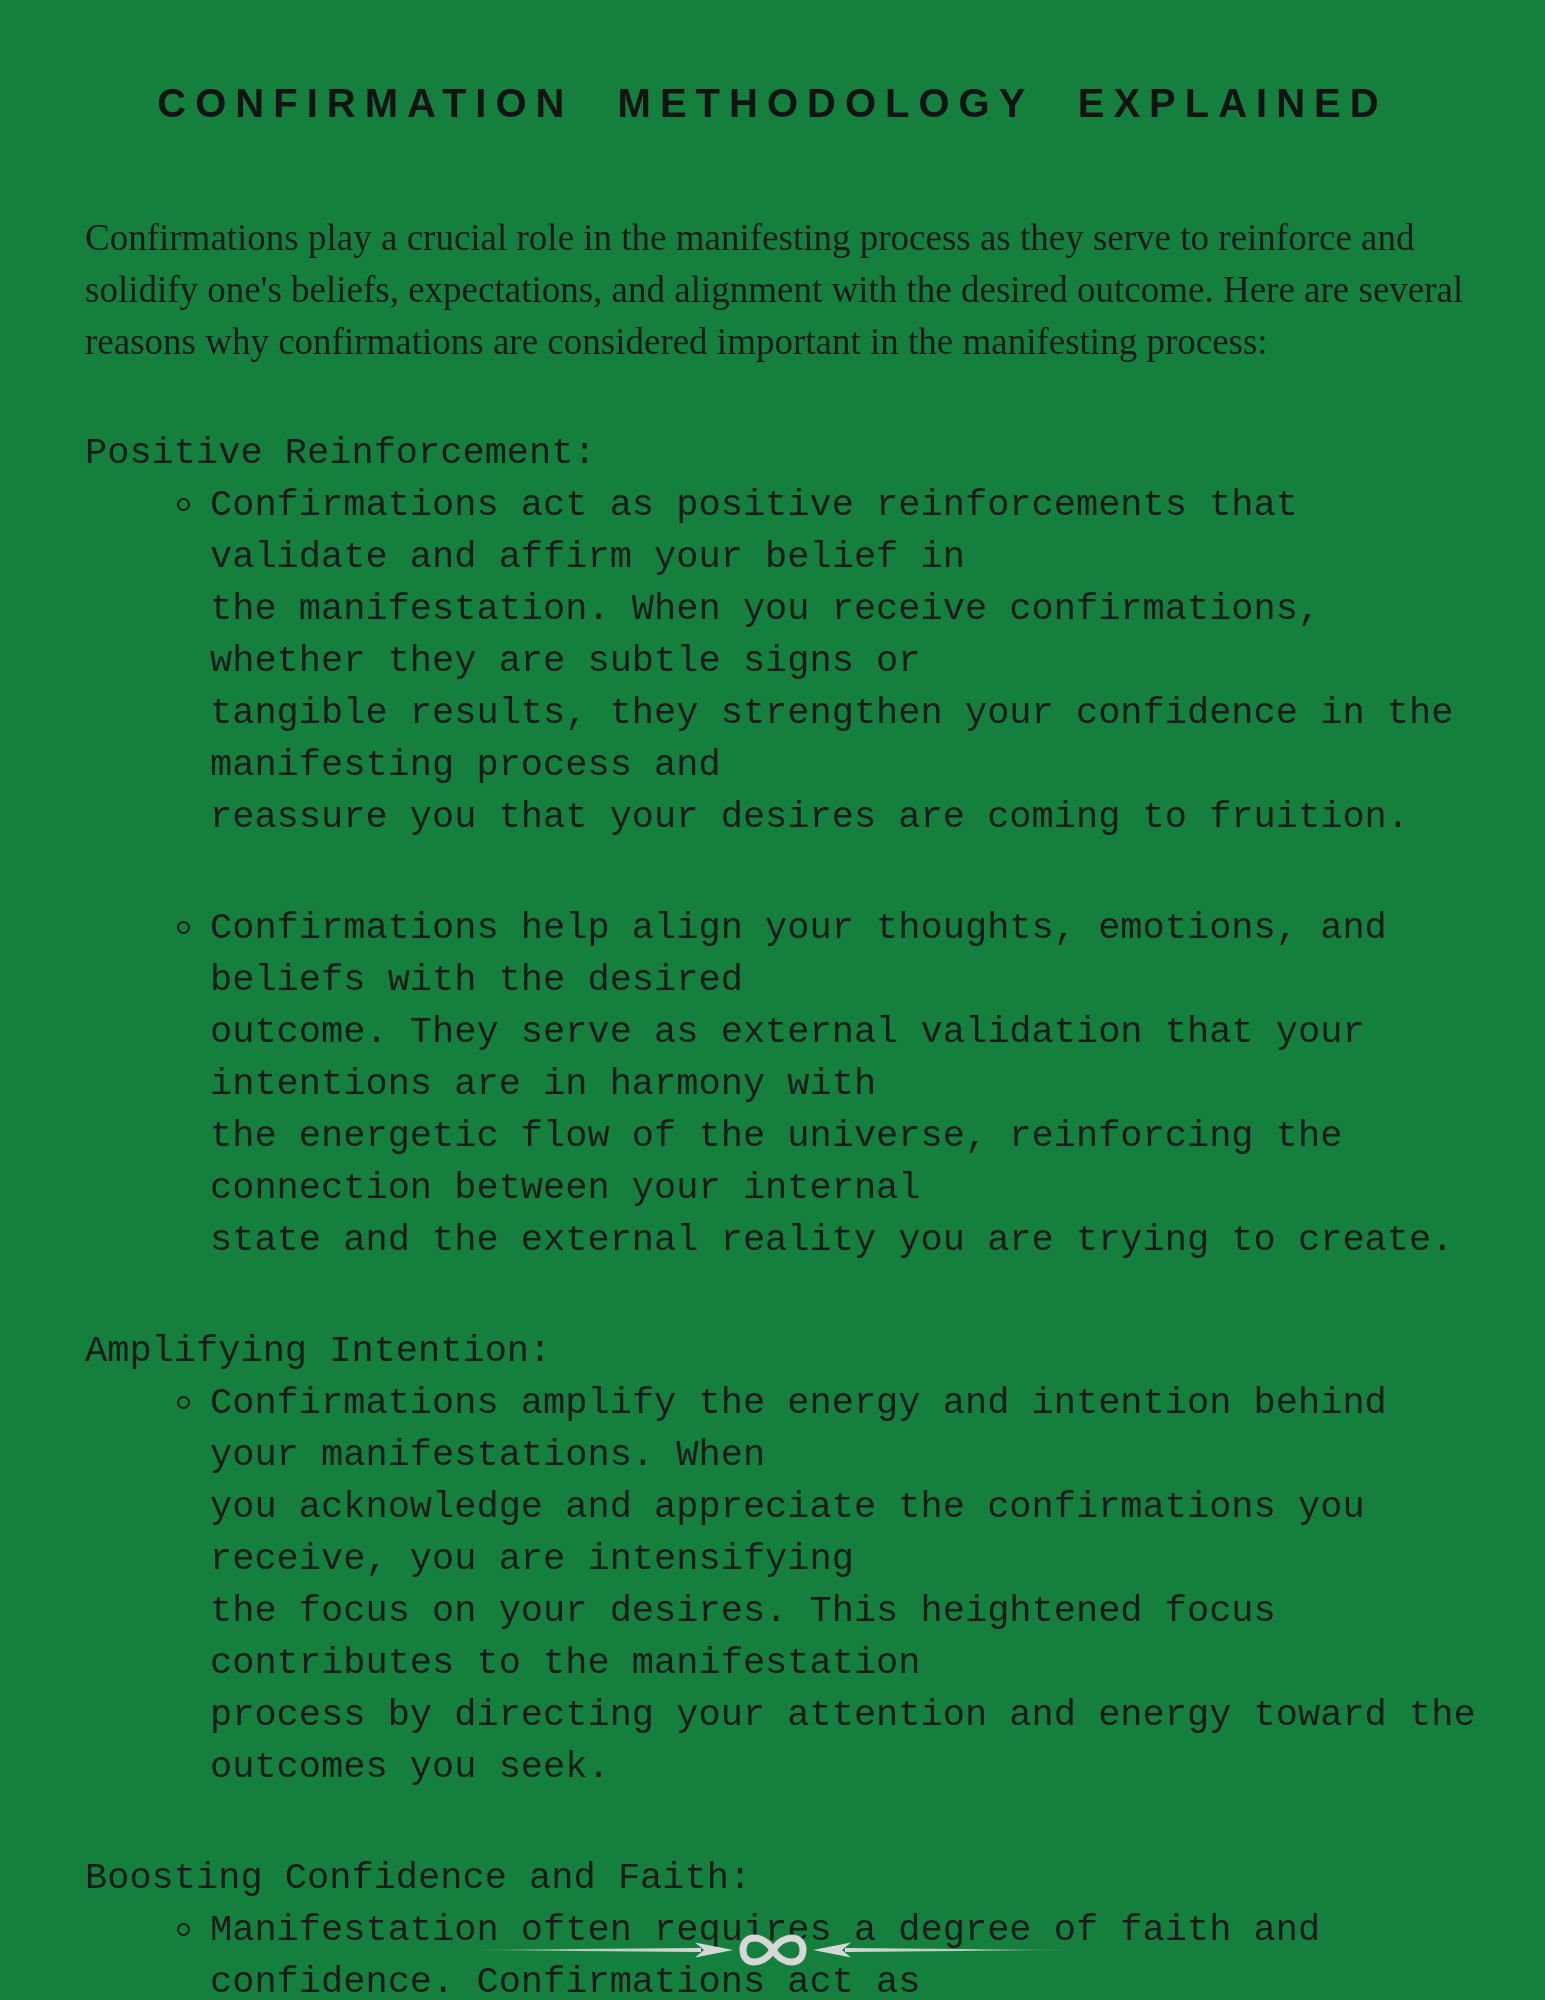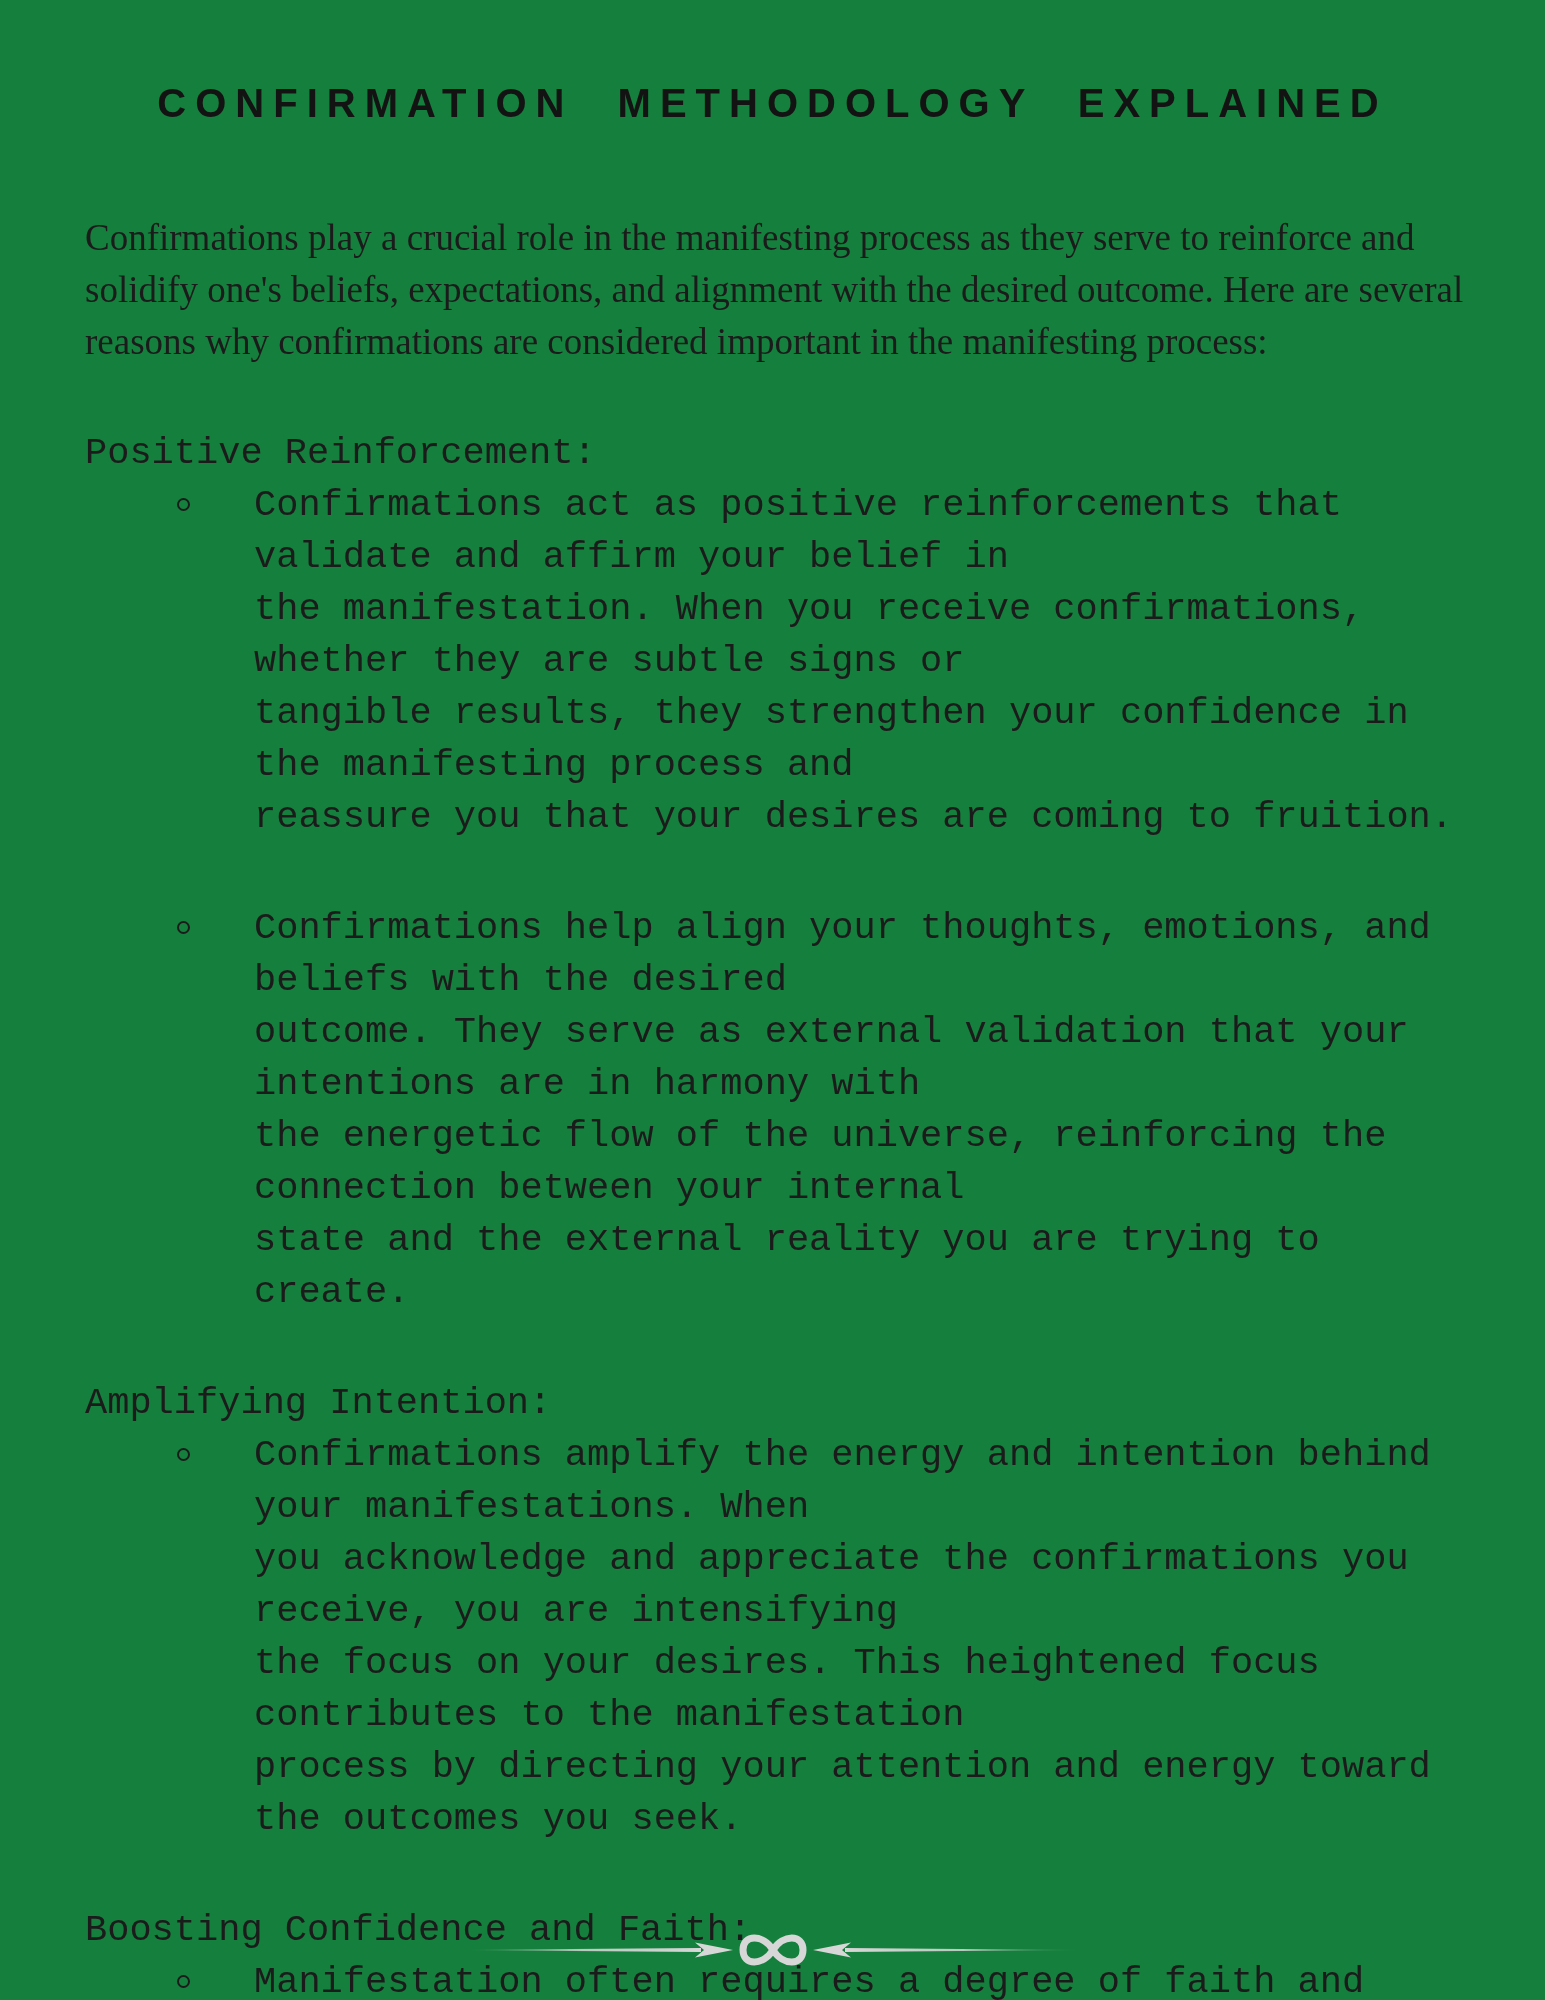--- a/index.html
+++ b/index.html
@@ -51,21 +51,20 @@
     margin: 0;
     padding: 0;
     list-style: none;
   }
   li.list-item {
     position: relative;
     padding-left: 125px;
   }
   li.list-item .lines {
     display: block;
-    margin-left: 44px;
   }
   .bullet-marker {
     position: absolute;
     left: 92px;
     top: 19px;
     width: 9px;
     height: 9px;
     border: 2px solid #1b1b1b;
     border-radius: 50%;
     box-sizing: content-box;

